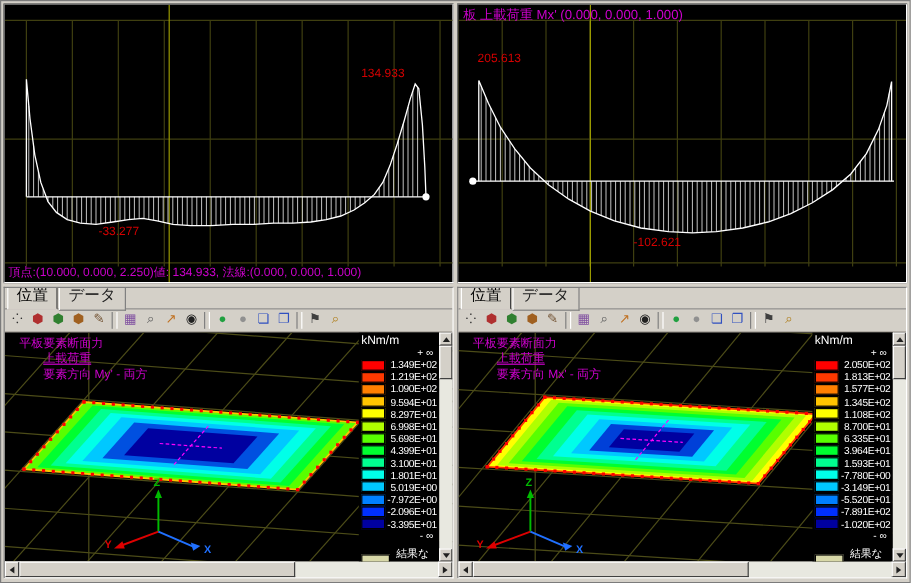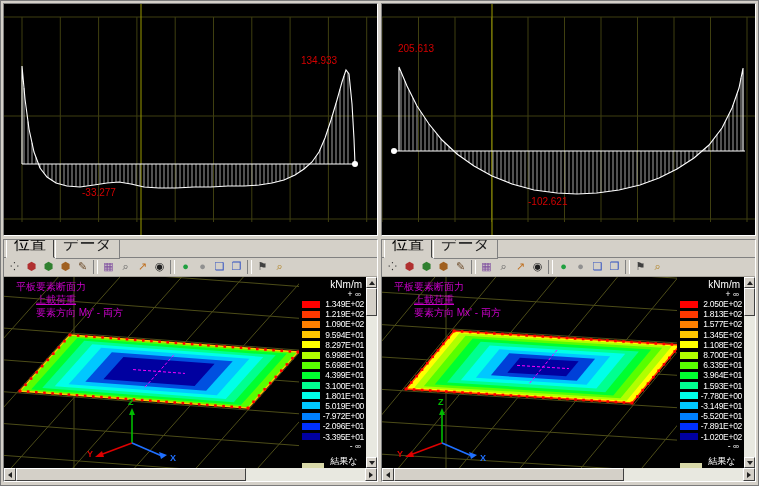--- a/index.html
+++ b/index.html
@@ -8,32 +8,32 @@
   .row{display:flex;gap:3px;}
   .row.top{margin-bottom:3px;}
   .pane{position:relative;border:1px solid;border-color:#808080 #ffffff #ffffff #808080;background:#000;overflow:hidden;}
   .top-pane{width:376px;height:233px;}
   .bottom-pane{width:376px;height:243px;background:#d4d0c8;}
   .ptitle{position:absolute;left:4px;top:1px;font-size:11px;color:#cc00cc;white-space:nowrap;z-index:3;}
   .pstatus{position:absolute;left:3px;bottom:1px;font-size:10px;color:#cc00cc;white-space:nowrap;z-index:3;}
   .top-pane svg{position:absolute;left:0;top:0;}
   
   .tabbar{height:18px;background:#d4d0c8;display:flex;align-items:flex-end;padding-left:2px;border-bottom:1px solid #808080;}
-  .tab{font-size:16px;padding:1px 7px 2px 7px;border:1px solid;border-color:#fff #404040 #d4d0c8 #fff;background:#d4d0c8;margin-right:1px;position:relative;top:1px;}
+  .tab{font-size:13px;padding:1px 7px 2px 7px;border:1px solid;border-color:#fff #404040 #d4d0c8 #fff;background:#d4d0c8;margin-right:1px;position:relative;top:1px;}
   .tab.inactive{border-color:#fff #808080 #808080 #fff;top:2px;padding-bottom:3px;color:#202020;}
   .toolbar{height:19px;background:#d4d0c8;display:flex;align-items:center;padding:1px 2px;border-bottom:1px solid #a8a49c;}
   .tbicon{width:17px;height:16px;font-size:11px;line-height:15px;text-align:center;cursor:default;}
   .tbsep{width:5px;height:14px;border-left:1px solid #808080;border-right:1px solid #fff;margin:0 2px;}
   .viewport{position:relative;height:191px;background:#000;overflow:hidden;}
   .viewport>svg{position:absolute;left:0;top:0;}
   .anno{position:absolute;left:12px;top:3px;z-index:4;color:#cc00cc;font-size:10px;line-height:13px;}
   .anno div:nth-child(2){padding-left:20px;text-decoration:underline;}
   .anno div:nth-child(3){padding-left:20px;}
   .legend{position:absolute;top:0;right:11px;width:67px;height:100%;background:#000;z-index:5;color:#fff;padding:2px 2px 0 2px;}
-  .legend .lunit{font-size:10px;text-align:right;padding-right:2px;}
+  .legend .lunit{font-size:10px;padding-right:2px;}
   .legend .linf{font-size:8.5px;text-align:right;padding-right:3px;height:9px;line-height:9px;}
   .lrow{display:flex;align-items:center;height:10.2px;}
   .lswatch{width:20px;height:9px;margin-right:2px;border:1px solid #000;}
   .lval{flex:1;font-size:8.5px;text-align:right;white-space:nowrap;letter-spacing:-0.3px;}
   .lnores{display:flex;align-items:center;margin-top:4px;}
   .lnores .lswatch{width:26px;height:12px;background:#d8d8a8;}
   .lnores span{font-size:9px;margin-left:3px;}
   
   .vscroll{position:absolute;top:0;right:0;width:11px;height:100%;background:#e8e8e0;z-index:6;}
   .hscroll{position:relative;height:13px;background:#e8e8e0;display:flex;}
@@ -151,20 +151,21 @@
           <line x1="332" y1="160" x2="332" y2="99.33333333333333" stroke="#e8e8e8" stroke-width="0.7"></line>
           <line x1="336" y1="160" x2="336" y2="85.2" stroke="#e8e8e8" stroke-width="0.7"></line>
           <line x1="340" y1="160" x2="340" y2="72" stroke="#e8e8e8" stroke-width="0.7"></line>
           <line x1="344" y1="160" x2="344" y2="68.66666666666667" stroke="#e8e8e8" stroke-width="0.7"></line>
           <line x1="18" y1="160" x2="351" y2="160" stroke="#ffffff" stroke-width="1"></line>
           <polyline points="18,160 18,62 21,95 25,125 30,148 36,164 43,173 52,179 63,182 76,183 90,181 103,179 115,178 127,180 140,183 155,184 172,184 190,183 207,183 224,182 240,182 255,181 268,179 280,176 291,171 300,165 308,158 315,148 321,134 327,116 333,96 338,78 342,66 345,70 348,100 350,135 351,160" fill="none" stroke="#ffffff" stroke-width="1.1"></polyline>
           <circle cx="351" cy="160" r="3" fill="#ffffff"></circle>
           <text x="297" y="60" fill="#d40000" font-size="10px" font-family="Liberation Sans, sans-serif">134.933</text>
           <text x="78" y="192" fill="#d40000" font-size="10px" font-family="Liberation Sans, sans-serif">-33.277</text>
         </svg>
+      <div class="pstatus">頂点:(10.000, 0.000, 2.250)値: 134.933, 法線:(0.000, 0.000, 1.000)</div>
     </section>
     <section class="pane top-pane">
       <svg id="svg-tr" width="374" height="231">
           <line x1="0" y1="13" x2="0" y2="218" stroke="#3f3f10" stroke-width="1"></line>
           <line x1="36.5" y1="13" x2="36.5" y2="218" stroke="#3f3f10" stroke-width="1"></line>
           <line x1="73" y1="13" x2="73" y2="218" stroke="#3f3f10" stroke-width="1"></line>
           <line x1="109.5" y1="13" x2="109.5" y2="218" stroke="#3f3f10" stroke-width="1"></line>
           <line x1="146" y1="13" x2="146" y2="218" stroke="#3f3f10" stroke-width="1"></line>
           <line x1="182.5" y1="13" x2="182.5" y2="218" stroke="#3f3f10" stroke-width="1"></line>
           <line x1="219" y1="13" x2="219" y2="218" stroke="#3f3f10" stroke-width="1"></line>
@@ -259,20 +260,21 @@
           <line x1="347" y1="147" x2="347" y2="110" stroke="#e8e8e8" stroke-width="0.7"></line>
           <line x1="351" y1="147" x2="351" y2="101.14285714285714" stroke="#e8e8e8" stroke-width="0.7"></line>
           <line x1="355" y1="147" x2="355" y2="89.71428571428571" stroke="#e8e8e8" stroke-width="0.7"></line>
           <line x1="359" y1="147" x2="359" y2="74" stroke="#e8e8e8" stroke-width="0.7"></line>
           <line x1="12" y1="147" x2="363" y2="147" stroke="#ffffff" stroke-width="1"></line>
           <polyline points="17,147 17,63 25,82 35,102 47,120 60,136 75,150 92,162 110,172 130,180 152,186 175,189 195,190 215,189 237,186 258,181 277,174 295,165 312,154 327,141 340,124 350,104 357,84 361,64 361,147" fill="none" stroke="#ffffff" stroke-width="1.1"></polyline>
           <circle cx="12" cy="147" r="3" fill="#ffffff"></circle>
           <text x="16" y="48" fill="#d40000" font-size="10px" font-family="Liberation Sans, sans-serif">205.613</text>
           <text x="146" y="201" fill="#d40000" font-size="10px" font-family="Liberation Sans, sans-serif">-102.621</text>
         </svg>
+      <div class="ptitle">板 上載荷重 Mx' (0.000, 0.000, 1.000)</div>
     </section>
   </div>
 
   <div class="row bottom">
 
     <section class="pane bottom-pane">
       <div class="tabbar">
         <div class="tab">位置</div>
         <div class="tab inactive">データ</div>
       </div>

